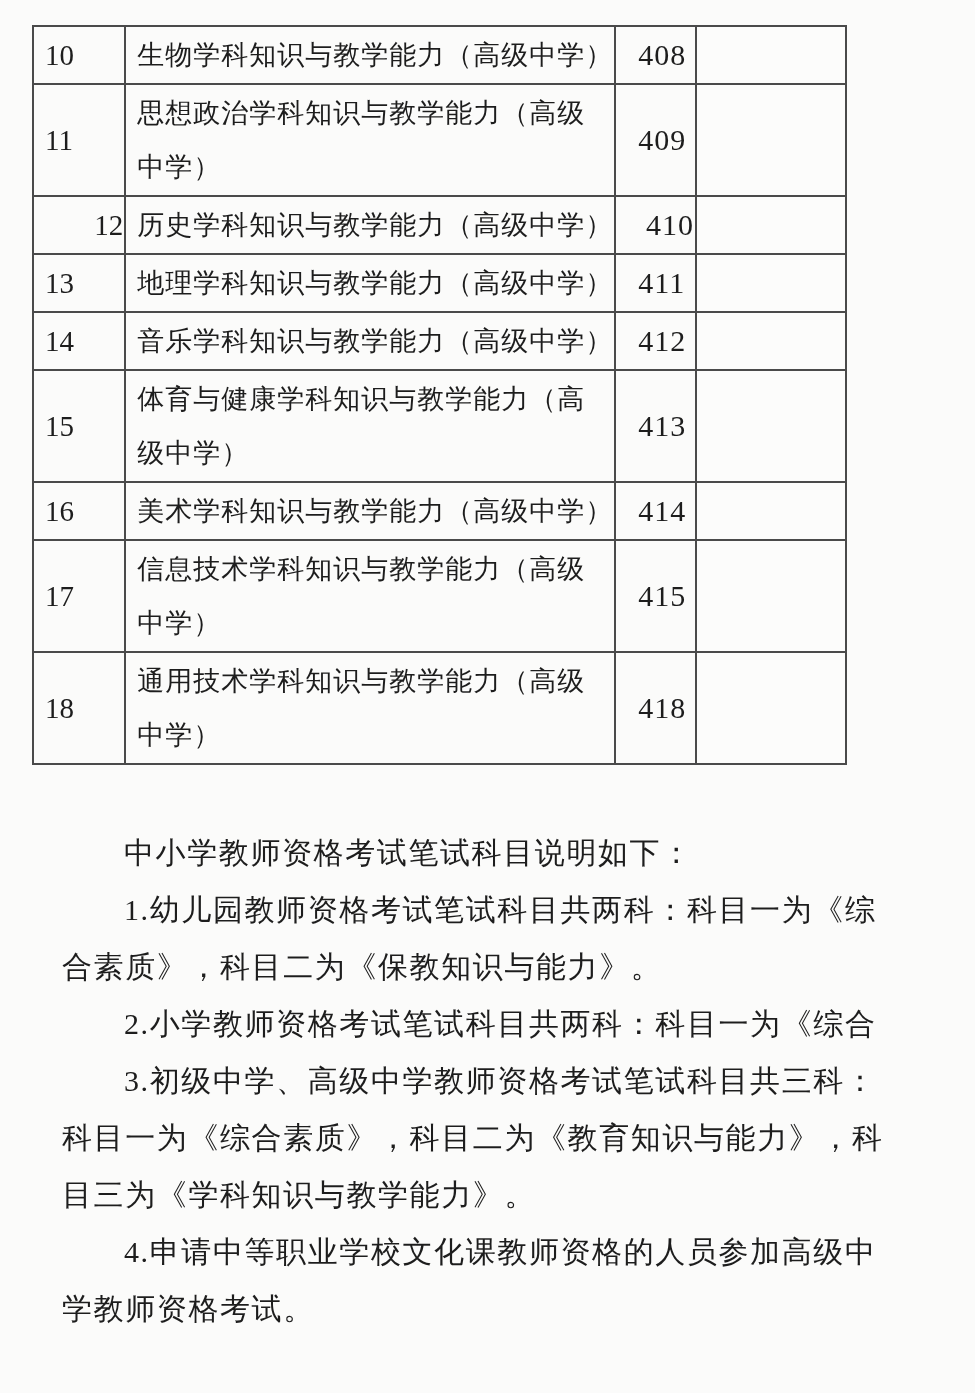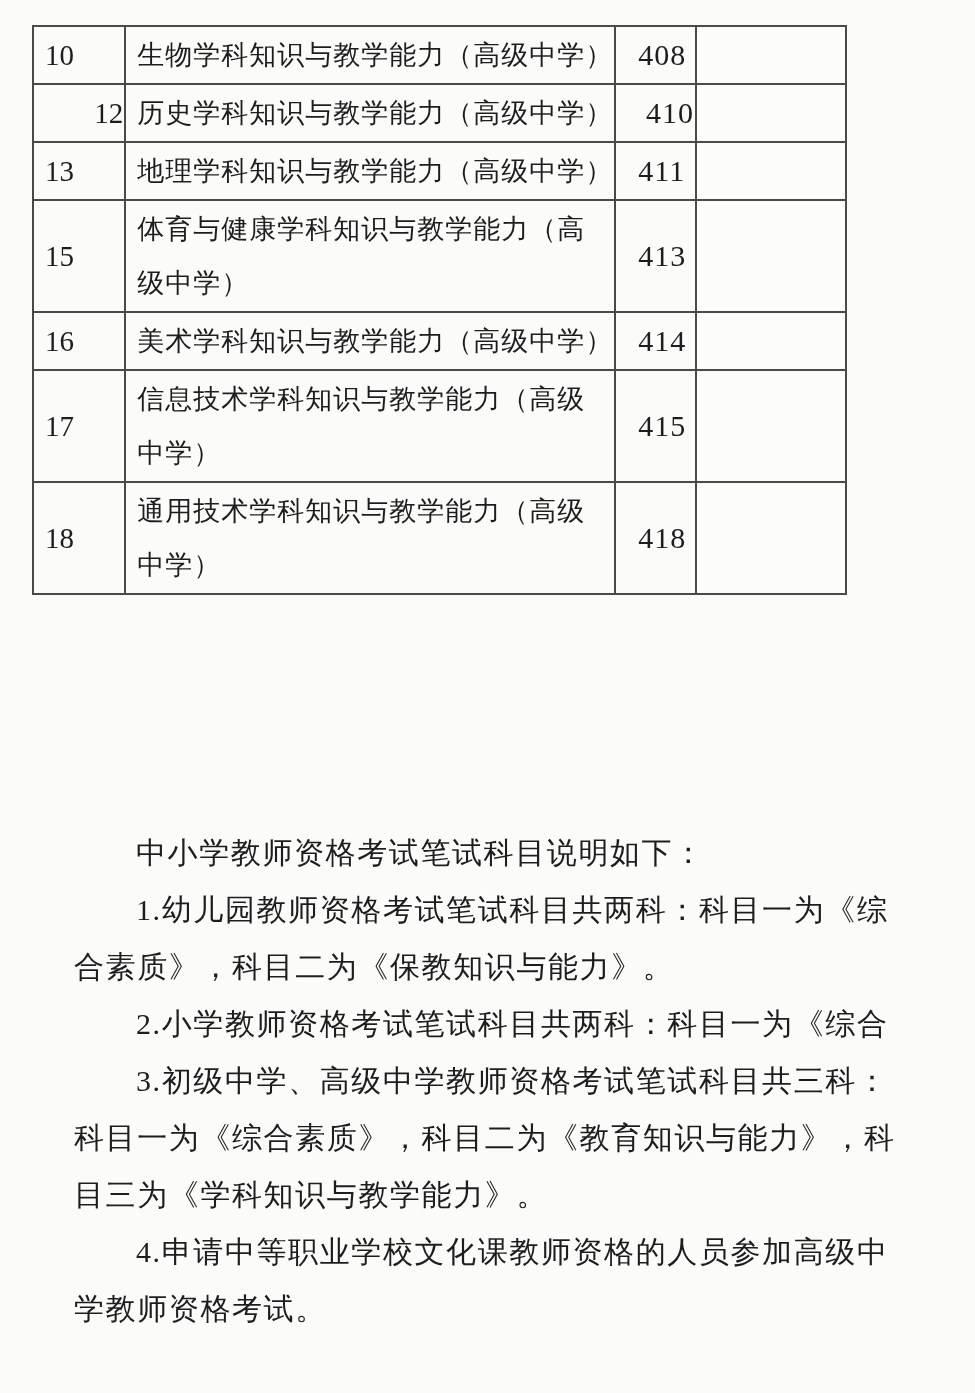--- a/index.html
+++ b/index.html
@@ -47,21 +47,21 @@
   }
   td.cell-note {
     background: #fcfcfb;
   }
   .subject-line {
     white-space: nowrap;
   }
   
   .notes {
     position: absolute;
-    left: 74px;
+    left: 62px;
     top: 824px;
     width: 840px;
   }
   .note-line {
     height: 57px;
     line-height: 57px;
     font-size: 30px;
     letter-spacing: 1.6px;
     white-space: nowrap;
   }
@@ -83,34 +83,51 @@
     </colgroup>
     <tbody>
         <tr style="height: 57px;">
           <td class="cell-num">10</td>
           <td class="cell-subject">
             <div class="subject-line">生物学科知识与教学能力（高级中学）</div>
           </td>
           <td class="cell-code">408</td>
           <td class="cell-note"></td>
         </tr>
+        <tr style="height: 112px;">
+          <td class="cell-num">11</td>
+          <td class="cell-subject">
+            <div class="subject-line">思想政治学科知识与教学能力（高级</div>
+            <div class="subject-line">中学）</div>
+          </td>
+          <td class="cell-code">409</td>
+          <td class="cell-note"></td>
+        </tr>
         <tr style="height: 57px; text-align: right;">
           <td class="cell-num">12</td>
           <td class="cell-subject">
             <div class="subject-line">历史学科知识与教学能力（高级中学）</div>
           </td>
           <td class="cell-code">410</td>
           <td class="cell-note"></td>
         </tr>
         <tr style="height: 57px;">
           <td class="cell-num">13</td>
           <td class="cell-subject">
             <div class="subject-line">地理学科知识与教学能力（高级中学）</div>
           </td>
           <td class="cell-code">411</td>
+          <td class="cell-note"></td>
+        </tr>
+        <tr style="height: 57px;">
+          <td class="cell-num">14</td>
+          <td class="cell-subject">
+            <div class="subject-line">音乐学科知识与教学能力（高级中学）</div>
+          </td>
+          <td class="cell-code">412</td>
           <td class="cell-note"></td>
         </tr>
         <tr style="height: 112px;">
           <td class="cell-num">15</td>
           <td class="cell-subject">
             <div class="subject-line">体育与健康学科知识与教学能力（高</div>
             <div class="subject-line">级中学）</div>
           </td>
           <td class="cell-code">413</td>
           <td class="cell-note"></td>

